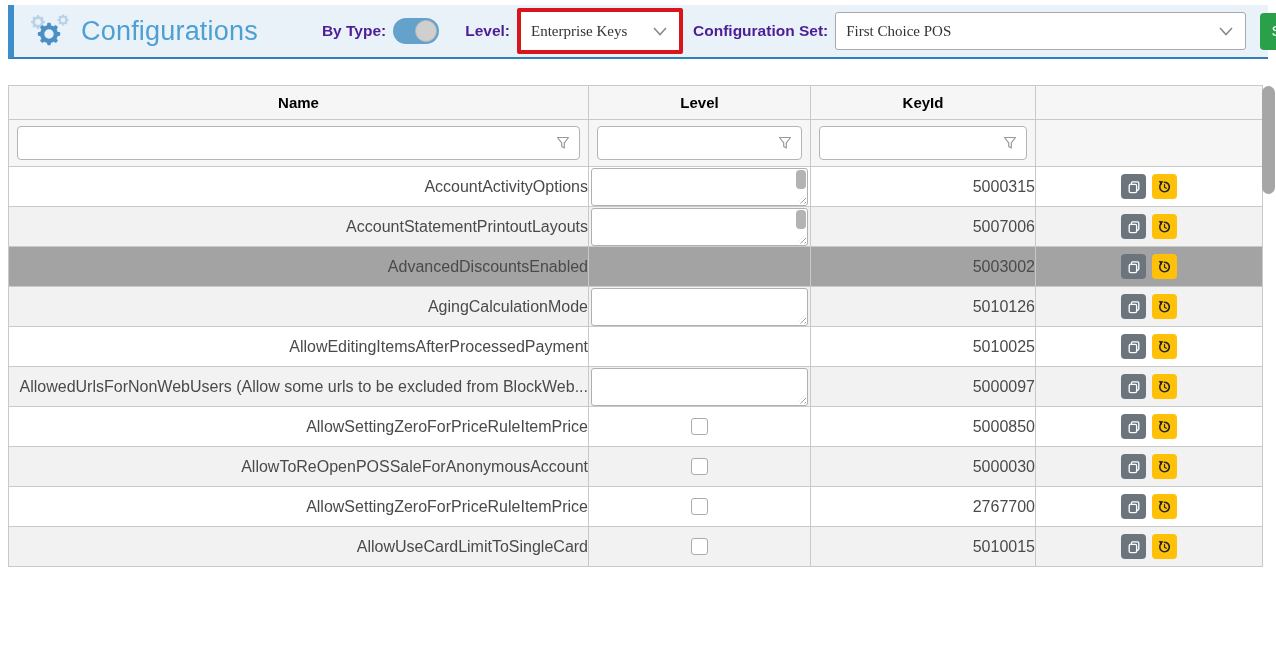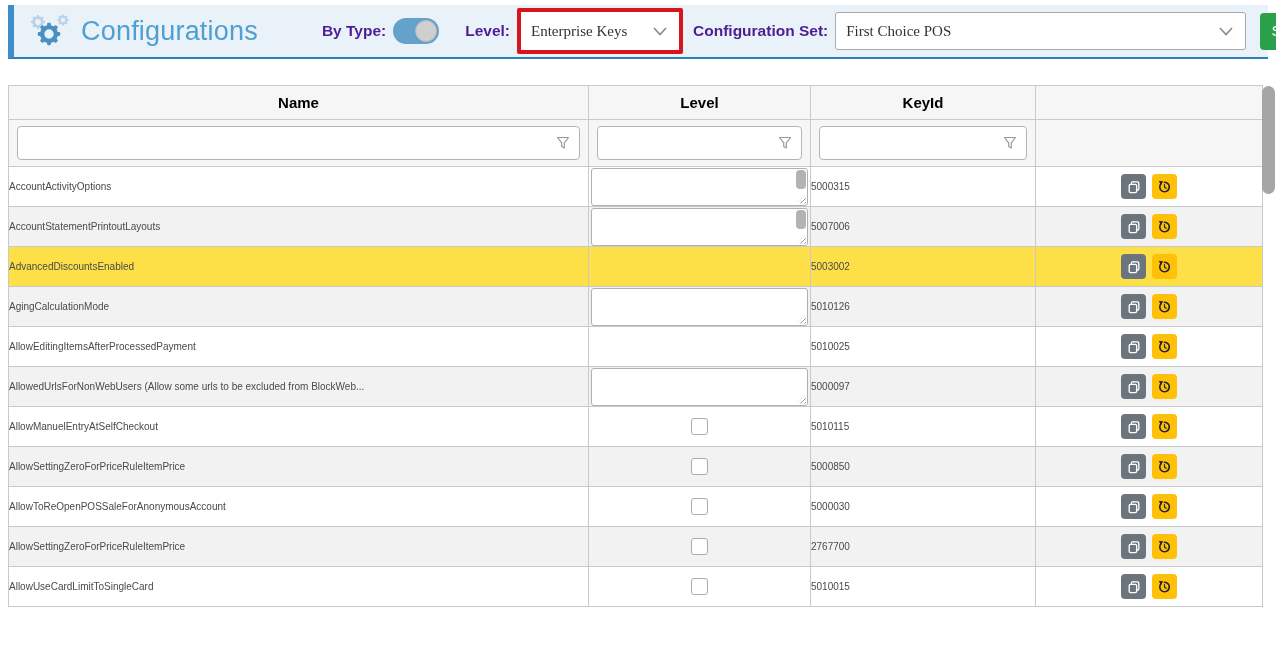--- a/index.html
+++ b/index.html
@@ -46,24 +46,24 @@
   table.cfg th, table.cfg td { border: 1px solid #c9c9c9; }
   th.col-head { height: 34px; background: #f6f6f6; font-weight: 700; font-size: 15px; color: #000000; text-align: center; }
   tr.filter-row td { height: 47px; background: #f6f6f6; padding: 0 8px; }
   .filter-box { position: relative; height: 34px; background: #fff; border: 1px solid #b4b4b4; border-radius: 4px; }
   .filter-box input {
     width: 100%; height: 100%; border: none; background: transparent; outline: none;
     padding: 0 30px 0 8px; font-size: 14px; font-family: "Liberation Sans", sans-serif;
   }
   .funnel { position: absolute; right: 9px; top: 50%; transform: translateY(-50%); }
 
-  tr.data-row td { height: 40px; font-size: 10px; color: #4a4a4a; text-align: left; padding: 0; }
+  tr.data-row td { height: 40px; font-size: 16px; color: #4a4a4a; text-align: right; padding: 0; }
   tr.data-row:nth-child(even) td { background: #f2f2f2; }
   tr.data-row:nth-child(odd) td { background: #ffffff; }
-  tr.data-row.selected td { background: #fde047; }
+  tr.data-row.selected td { background: #a3a3a3; }
   td.name-cell { padding: 0 6px; overflow: hidden; white-space: nowrap; }
 
   .value-textarea {
     position: relative; width: calc(100% - 4px); height: 38px; margin: 0 auto;
     background: #fff; border: 1px solid #b0b0b0; border-radius: 3px;
   }
   .ta-scrollthumb { position: absolute; top: 1px; right: 1px; width: 10px; height: 19px; background: #b3b3b3; border-radius: 4px; }
   .ta-resize {
     position: absolute; bottom: 1px; right: 1px; width: 9px; height: 9px;
     background: repeating-linear-gradient(135deg, transparent 0 2px, #9a9a9a 2px 3px);
@@ -322,44 +322,20 @@
                 <svg width="15" height="15" viewBox="0 0 16 16">
                   <path d="M4.4 4.9 A5.1 5.1 0 1 0 8 3.4" fill="none" stroke="#212529" stroke-width="1.7" stroke-linecap="round"></path>
                   <polygon points="1.9,2.0 6.7,2.3 4.2,6.3" fill="#212529"></polygon>
                   <path d="M8 5.9 L8 8.7 L9.9 9.9" fill="none" stroke="#212529" stroke-width="1.3" stroke-linecap="round" stroke-linejoin="round"></path>
                 </svg>
               </button>
             </div>
           </td>
         </tr>
         <tr class="data-row">
-          <td class="name-cell">AllowManuelEntryAtSelfCheckout</td>
-          <td>
-            <div class="checkbox"></div>
-          </td>
-          <td>5010115</td>
-          <td>
-            <div class="actions-wrap">
-              <button class="btn-copy">
-                <svg width="14" height="14" viewBox="0 0 16 16">
-                  <rect x="5" y="2.2" width="8.5" height="9.5" rx="1.6" fill="none" stroke="#fff" stroke-width="1.5"></rect>
-                  <rect x="2.5" y="5" width="8.5" height="9.5" rx="1.6" fill="#6c757d" stroke="#fff" stroke-width="1.5"></rect>
-                </svg>
-              </button>
-              <button class="btn-history">
-                <svg width="15" height="15" viewBox="0 0 16 16">
-                  <path d="M4.4 4.9 A5.1 5.1 0 1 0 8 3.4" fill="none" stroke="#212529" stroke-width="1.7" stroke-linecap="round"></path>
-                  <polygon points="1.9,2.0 6.7,2.3 4.2,6.3" fill="#212529"></polygon>
-                  <path d="M8 5.9 L8 8.7 L9.9 9.9" fill="none" stroke="#212529" stroke-width="1.3" stroke-linecap="round" stroke-linejoin="round"></path>
-                </svg>
-              </button>
-            </div>
-          </td>
-        </tr>
-        <tr class="data-row">
           <td class="name-cell">AllowSettingZeroForPriceRuleItemPrice</td>
           <td>
             <div class="checkbox"></div>
           </td>
           <td>5000850</td>
           <td>
             <div class="actions-wrap">
               <button class="btn-copy">
                 <svg width="14" height="14" viewBox="0 0 16 16">
                   <rect x="5" y="2.2" width="8.5" height="9.5" rx="1.6" fill="none" stroke="#fff" stroke-width="1.5"></rect>

